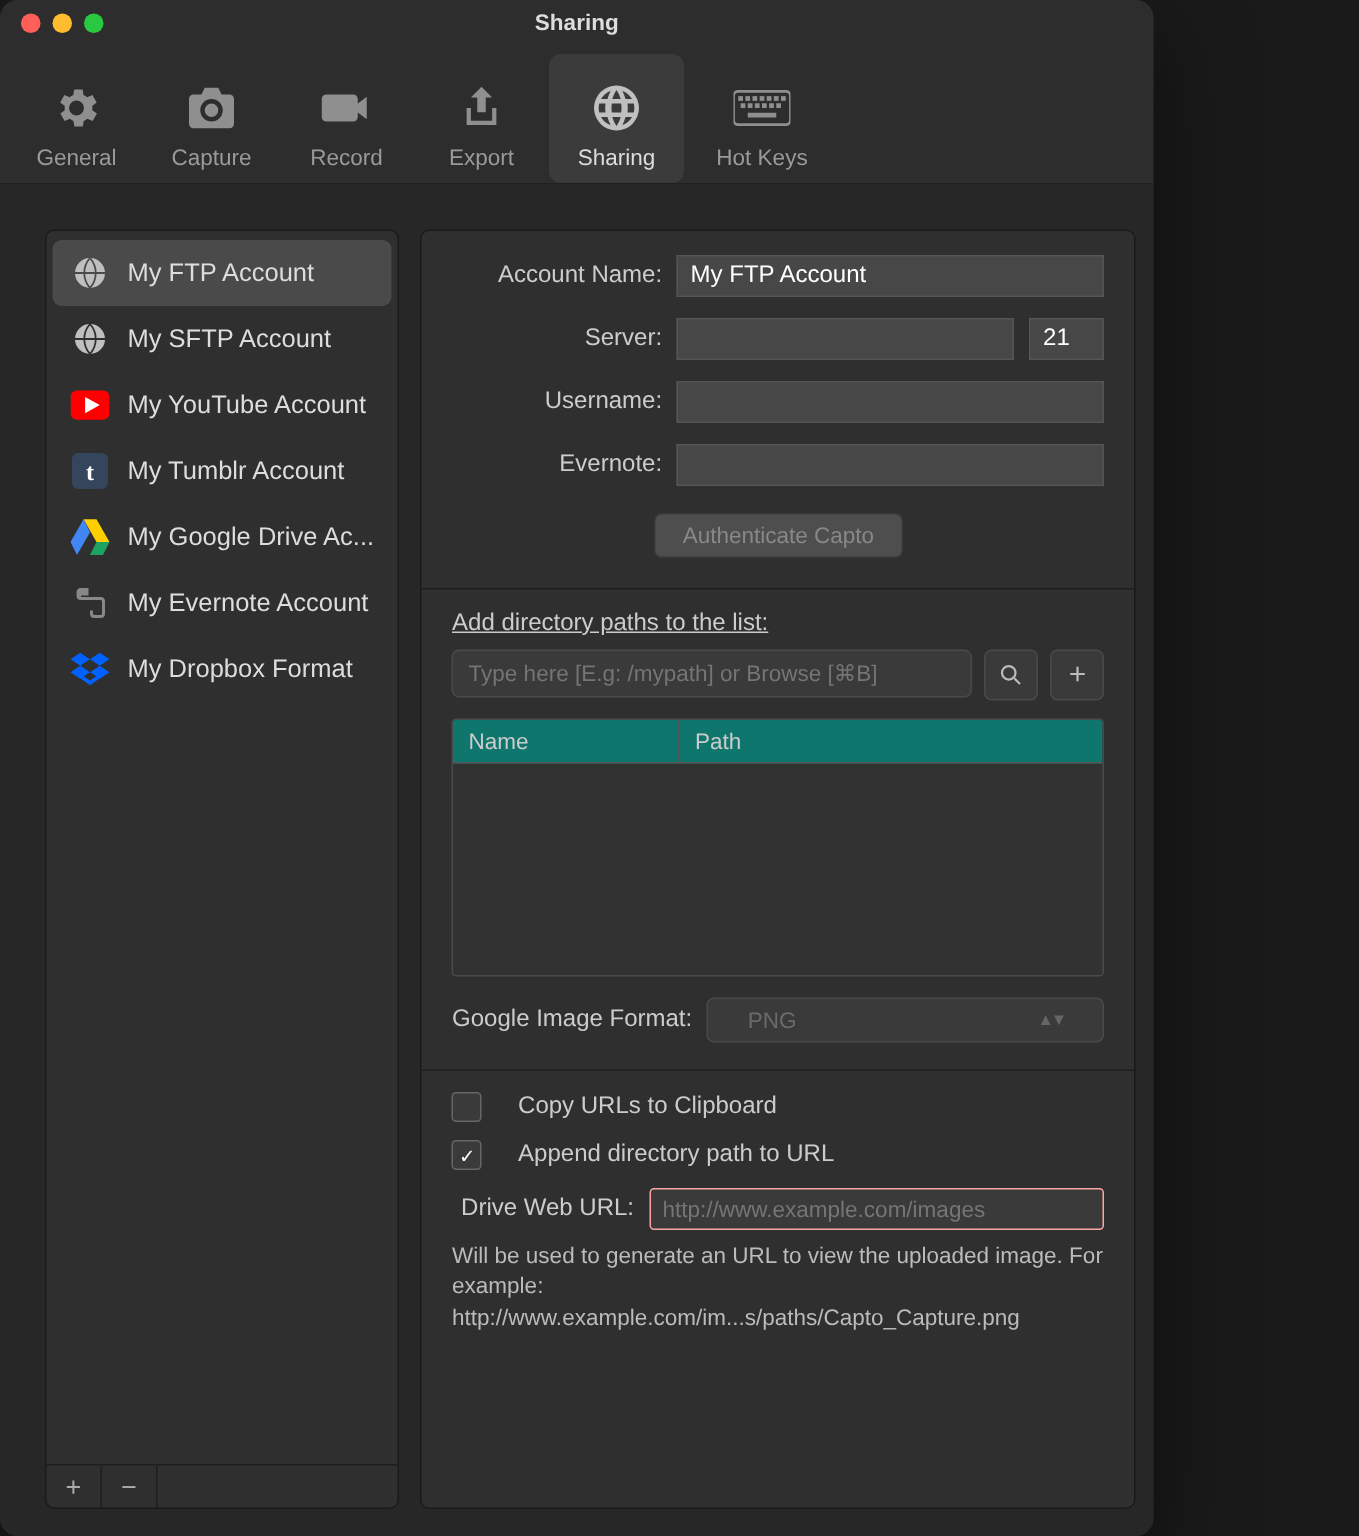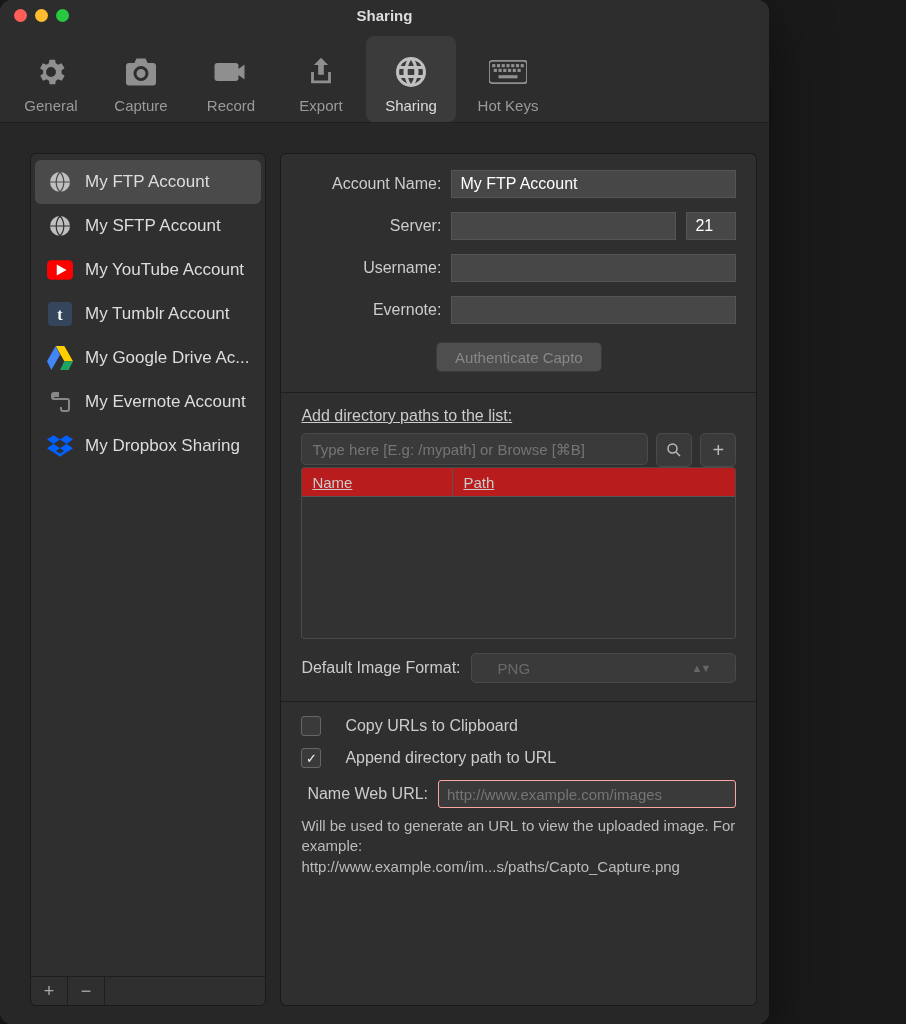--- a/index.html
+++ b/index.html
@@ -54,27 +54,27 @@
     padding:16px 20px 12px 20px;color:var(--text);font-size:16px;display:flex;flex-direction:column;}
   .form-row{display:flex;align-items:center;gap:10px;margin-bottom:14px;}
   .form-label{width:140px;text-align:right;color:#ccc;font-size:16px;}
   .input{flex:1;height:28px;background:var(--input);border:1px solid #555;border-radius:0;
     color:#fff;font-size:16px;padding:0 8px;box-sizing:border-box;}
   .port{width:50px;flex:none;}
   .auth-btn{height:30px;padding:0 18px;background:#4e4e4e;border:1px solid #3a3a3a;border-radius:5px;
     color:#888;font-size:15px;}
   .section-sep{height:1px;background:#1e1e1e;margin:10px -20px 14px -20px;}
   .dir-label{color:#ccc;margin-bottom:8px;text-decoration:underline;}
-  .dir-bar{display:flex;gap:8px;margin-bottom:0;}
+  .dir-bar{display:flex;gap:8px;margin-bottom:12px;}
   .dir-input{flex:1;height:32px;background:var(--input-dark);border:1px solid #4a4a4a;border-radius:5px;
     color:var(--text-dim);font-size:15px;padding:0 10px;box-sizing:border-box;}
   .icon-btn{width:34px;height:32px;background:var(--input-dark);border:1px solid #4a4a4a;border-radius:5px;
     display:flex;align-items:center;justify-content:center;color:#bbb;}
   .table{border:1px solid #4a4a4a;border-radius:3px;height:170px;background:#323232;overflow:hidden;}
-  .thead{display:flex;height:28px;border-bottom:1px solid #555;background:#b91c1c;text-decoration:underline;}
+  .thead{display:flex;height:28px;border-bottom:1px solid #555;background:#0f766e;}
   .th{display:flex;align-items:center;padding:0 10px;color:#ccc;font-size:15px;}
   .th.name{width:130px;border-right:1px solid #555;}
   .th.path{flex:1;}
   .fmt-row{display:flex;align-items:center;gap:10px;margin-top:14px;}
   .fmt-label{color:#ccc;}
   .fmt-select{flex:1;height:28px;background:#3a3a3a;border:1px solid #4a4a4a;border-radius:5px;
     color:#6a6a6a;padding:0 26px;display:flex;align-items:center;justify-content:space-between;font-size:15px;}
   .fmt-chevrons{font-size:11px;color:#666;letter-spacing:-2px;}
   .check-row{display:flex;align-items:center;gap:24px;margin-bottom:12px;color:#ccc;font-size:16px;}
   .checkbox{width:18px;height:18px;border:1px solid #666;border-radius:3px;background:#3a3a3a;
@@ -219,21 +219,21 @@
               </svg>
           </div>
           <span>My Evernote Account</span>
         </div>
         <div class="account">
           <div class="acc-icon">
             <svg viewBox="0 0 24 20" width="26" height="22" fill="#0061ff">
                 <path d="M6 0 0 4l6 4 6-4Zm12 0-6 4 6 4 6-4ZM0 12l6-4 6 4-6 4Zm18-4 6 4-6 4-6-4Zm-6 9 6-4 2 1.3L12 20l-8-5.7L6 13Z"></path>
               </svg>
           </div>
-          <span>My Dropbox Sharing</span>
+          <span>My Dropbox Format</span>
         </div>
       </div>
       <div class="sidebar-footer">
         <div class="sb-btn">+</div>
         <div class="sb-btn">−</div>
       </div>
     </div>
 
     <div class="detail">
       <div class="form-row">
@@ -270,39 +270,39 @@
         </div>
         <div class="icon-btn" style="font-size:20px;">+</div>
       </div>
       <div class="table">
         <div class="thead">
           <div class="th name">Name</div>
           <div class="th path">Path</div>
         </div>
       </div>
       <div class="fmt-row">
-        <div class="fmt-label">Default Image Format:</div>
+        <div class="fmt-label">Google Image Format:</div>
         <div class="fmt-select">
           <span>PNG</span>
           <span class="fmt-chevrons">▲▼</span>
         </div>
       </div>
 
       <div class="section-sep" style="margin-top:18px;"></div>
 
       <div class="check-row">
         <div class="checkbox"></div>
         <span>Copy URLs to Clipboard</span>
       </div>
       <div class="check-row">
         <div class="checkbox">✓</div>
         <span>Append directory path to URL</span>
       </div>
       <div class="url-row" style="margin-left:6px;">
-        <span style="color:#ccc;">Name Web URL:</span>
+        <span style="color:#ccc;">Drive Web URL:</span>
         <input class="url-input" placeholder="http://www.example.com/images" style="">
       </div>
       <div class="hint">
         <span>Will be used to generate an URL to view the uploaded image. For example:</span><br>
         <span>http://www.example.com/im...s/paths/Capto_Capture.png</span>
       </div>
     </div>
   </div>
 </div>
 

